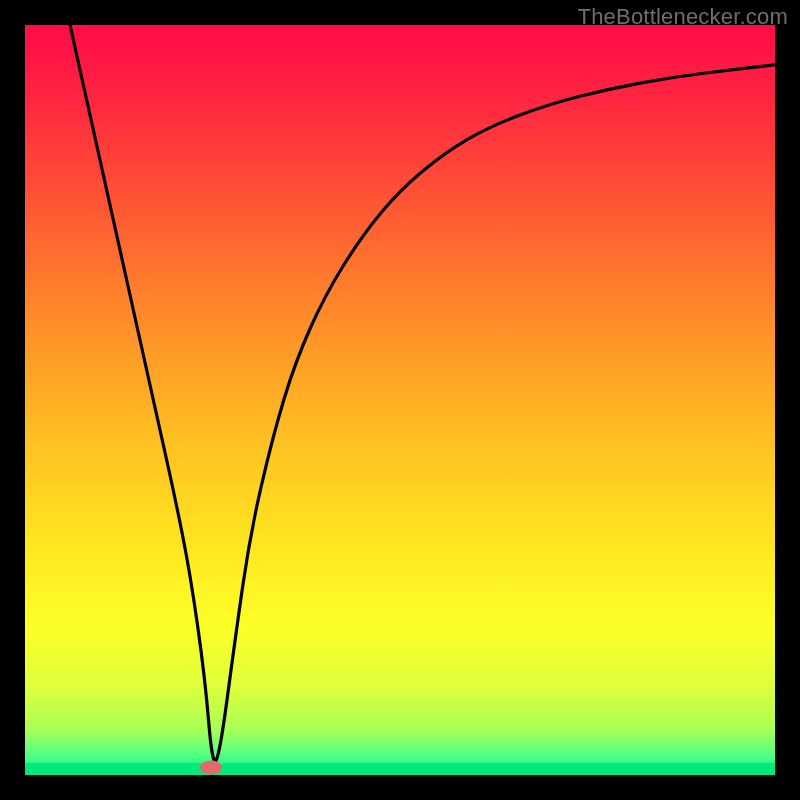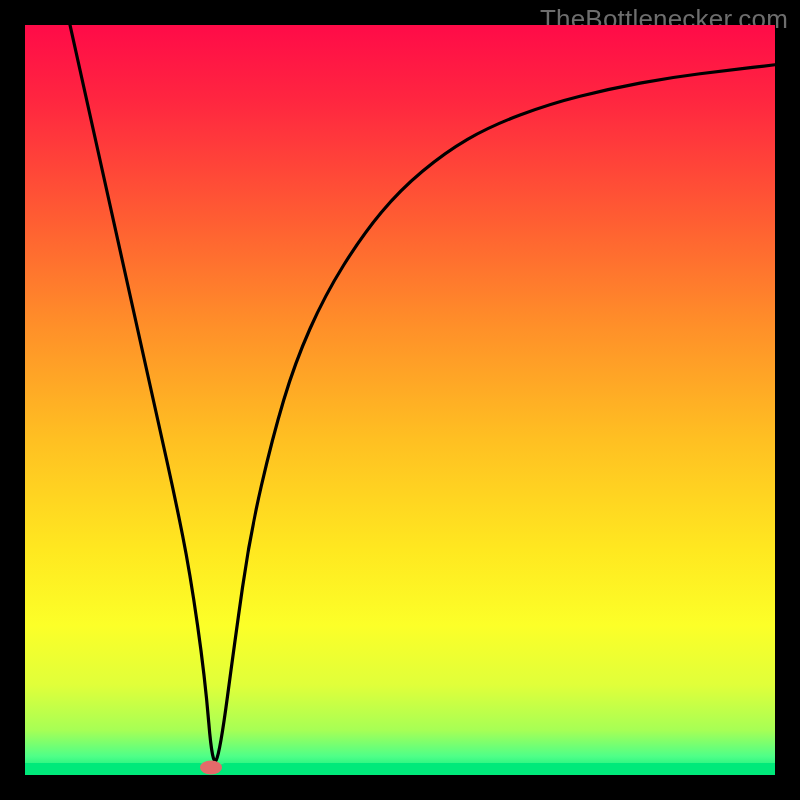--- a/index.html
+++ b/index.html
@@ -24,21 +24,21 @@
     left: 0;
     top: 0;
     width: 750px;
     height: 750px;
   }
   .attribution {
     position: absolute;
     top: 4px;
     right: 12px;
     color: #6e6e6e;
-    font-size: 26px;
+    font-size: 22px;
     letter-spacing: 0.2px;
     font-weight: 400;
   }
   svg { display: block; }
 </style>
 </head>
 <body>
 
 <div class="attribution">TheBottlenecker.com</div>
 

